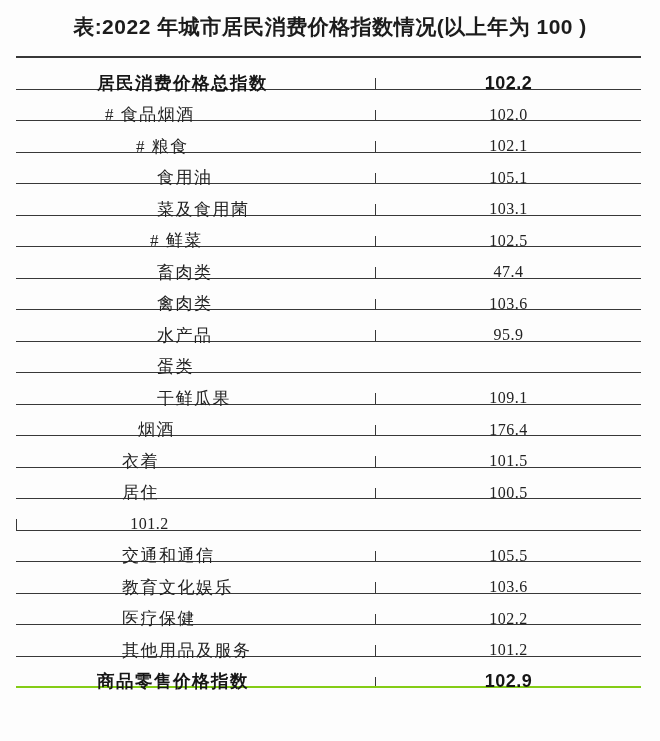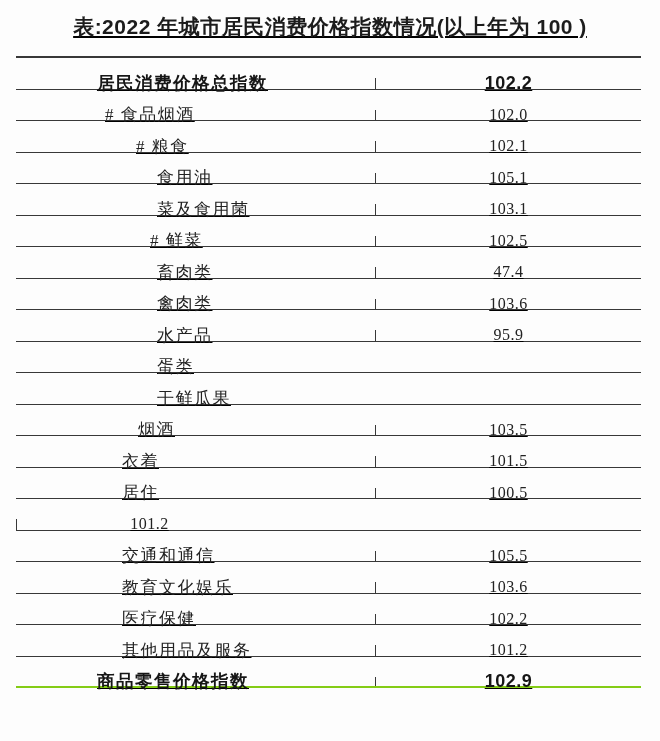--- a/index.html
+++ b/index.html
@@ -3,21 +3,20 @@
 <meta charset="utf-8">
 <style>
   html, body { margin: 0; padding: 0; }
   .page {
     position: relative;
     width: 660px;
     height: 741px;
     background: #fdfdfd;
     font-family: "Liberation Serif", "DejaVu Serif", serif;
     overflow: hidden;
-    text-decoration: underline;
   }
   .title {
     padding-top: 13px;
     height: 28px;
     line-height: 28px;
     text-align: center;
     font-family: "Liberation Sans", "DejaVu Sans", sans-serif;
     font-weight: 700;
     font-size: 21px;
     letter-spacing: 0.5px;
@@ -113,24 +112,25 @@
   </div>
       <div class="row i5">
     <div class="cell label">水产品</div>
     <div class="cell value">95.9</div>
   </div>
       <div class="row i5">
     <div class="cell label">蛋类</div>
   </div>
       <div class="row i5">
     <div class="cell label">干鲜瓜果</div>
+    <div class="cell value">109.1</div>
   </div>
       <div class="row i6">
     <div class="cell label">烟酒</div>
-    <div class="cell value">103.5</div>
+    <div class="cell value">176.4</div>
   </div>
       <div class="row i2">
     <div class="cell label">衣着</div>
     <div class="cell value">101.5</div>
   </div>
       <div class="row i2">
     <div class="cell label">居住</div>
     <div class="cell value">100.5</div>
   </div>
       <div class="row i2">

